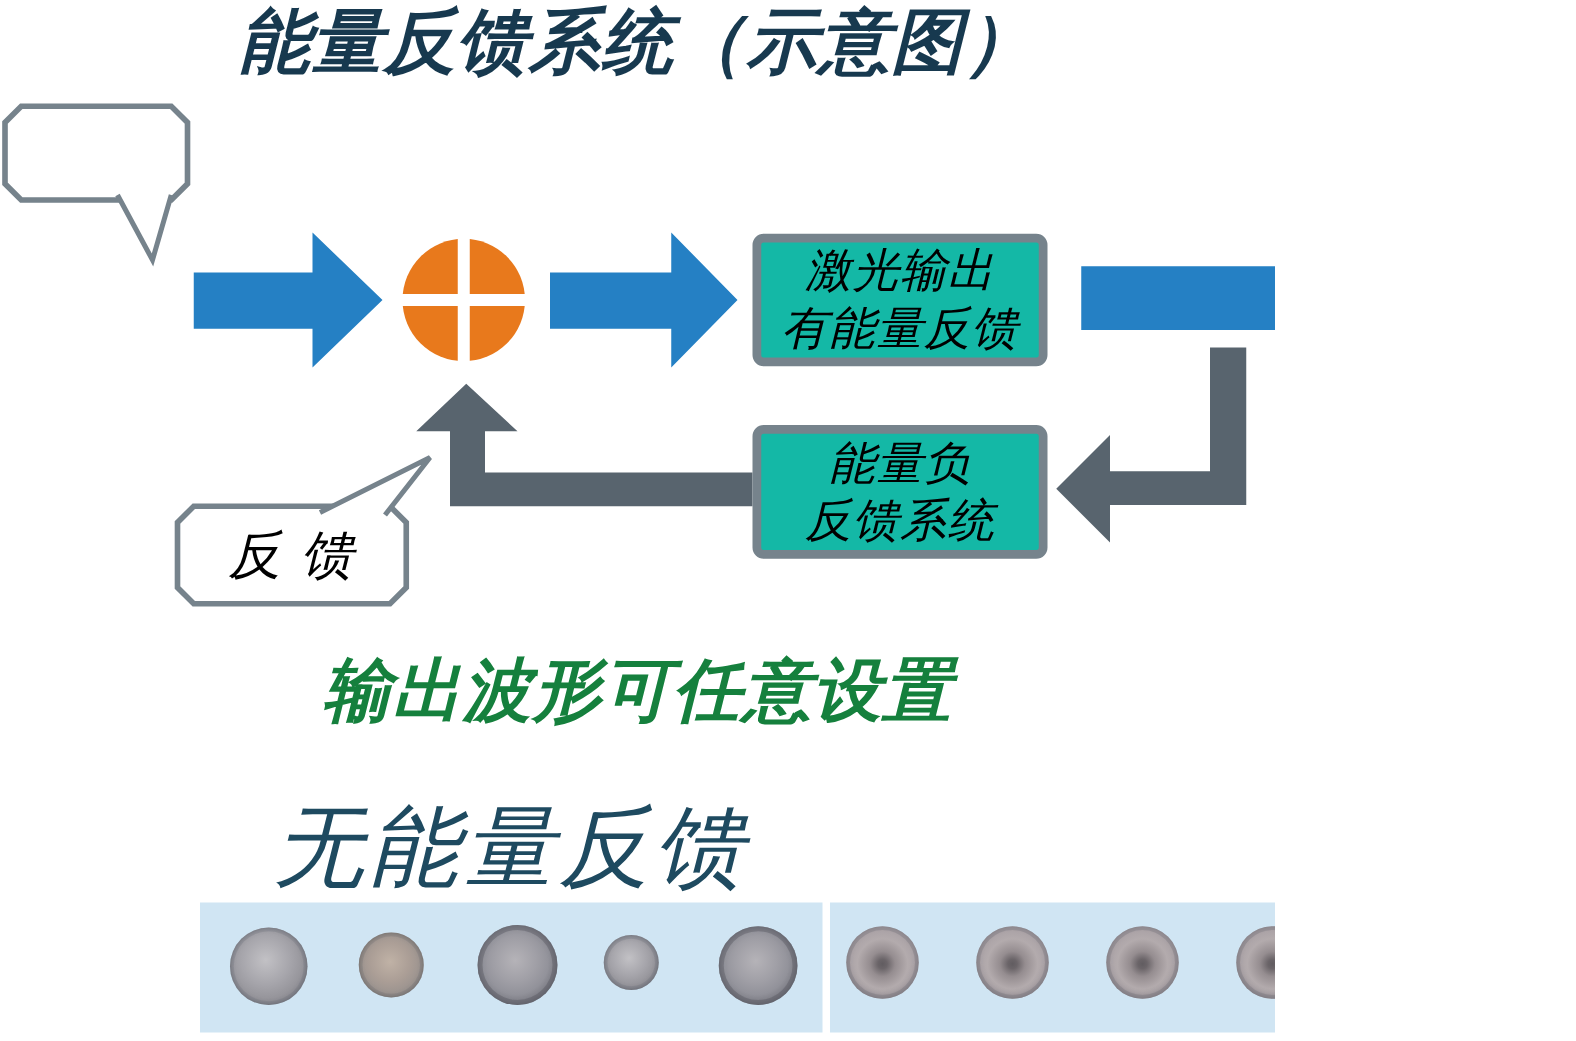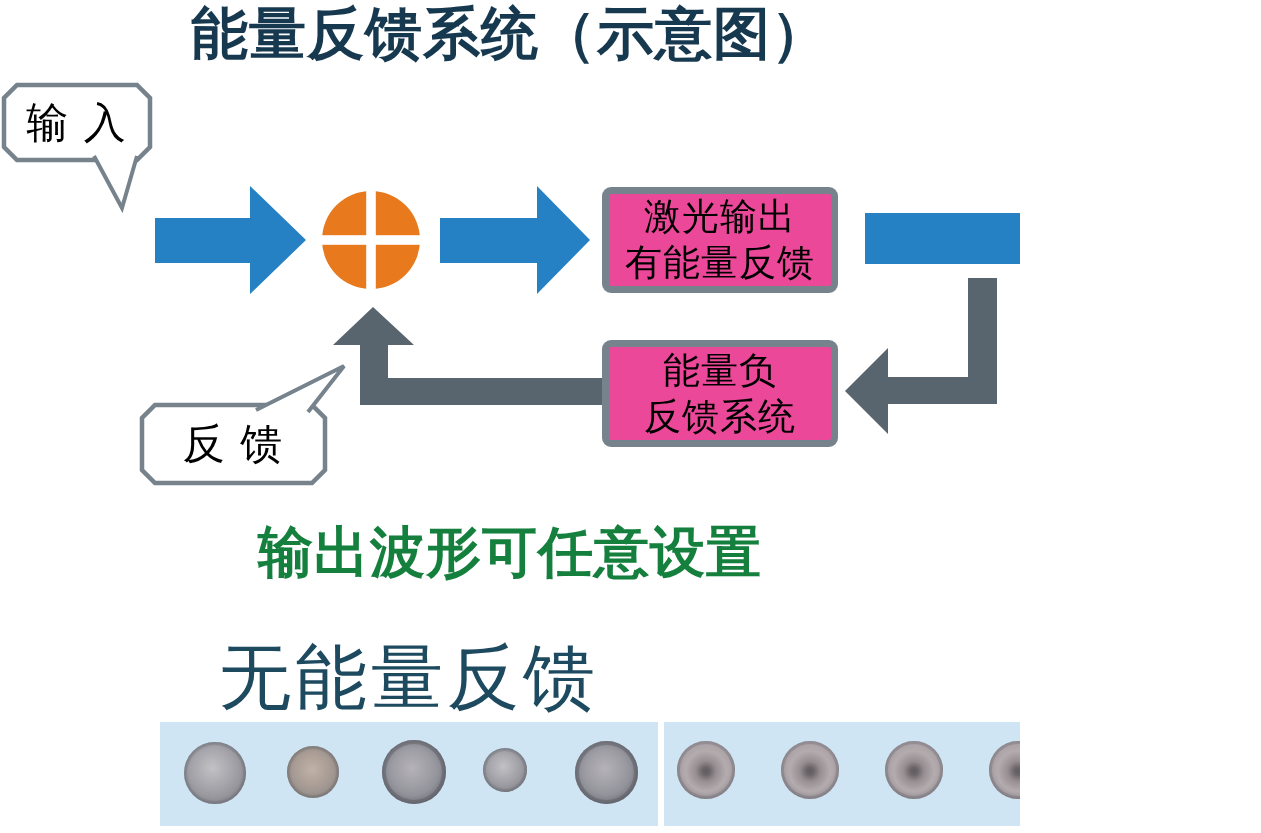--- a/index.html
+++ b/index.html
@@ -1,18 +1,18 @@
 <!DOCTYPE html>
 <html><head>
 <meta charset="utf-8">
 <style>
   html,body{margin:0;padding:0;background:#ffffff;}
   #stage{
     position:relative;width:1020px;height:833px;overflow:hidden;
-    background:#ffffff;font-family:"Liberation Sans",sans-serif;
+    background:#ffffff;font-family:"Liberation Sans",sans-serif;font-style:italic;
   }
   .abs{position:absolute;}
   svg.layer{position:absolute;left:0;top:0;}
   
   .big-title{
     left:0;top:-4px;width:100%;text-align:center;
     font-size:57px;font-weight:800;color:#17394f;letter-spacing:1px;
     white-space:nowrap;
   }
   .section-title{
@@ -21,21 +21,21 @@
     white-space:nowrap;
   }
   
   .bubble-label{
     display:flex;align-items:center;justify-content:center;
     font-size:42px;color:#000;letter-spacing:2px;white-space:nowrap;
   }
   
   .proc-box{
     box-sizing:border-box;border:7px solid #76838c;border-radius:9px;
-    background:#ec4899;display:flex;flex-direction:column;
+    background:#14b8a6;display:flex;flex-direction:column;
     justify-content:center;align-items:center;
     font-size:37px;line-height:46px;color:#000;letter-spacing:1px;
   }
   
   .panel{top:722px;height:104px;background:#d0e5f3;}
   .panel-label{
     top:640px;height:76px;display:flex;align-items:center;justify-content:center;
     font-family:"DejaVu Serif",serif;font-size:72px;color:#1e4a60;
     letter-spacing:4px;white-space:nowrap;
   }
@@ -84,21 +84,20 @@
 
     <g>
       <circle cx="371" cy="240" r="49" fill="#e8791c"></circle>
       <rect x="320" y="235.2" width="102" height="9.6" fill="#ffffff"></rect>
       <rect x="366.2" y="189" width="9.6" height="102" fill="#ffffff"></rect>
     </g>
   </svg>
 
   <div class="abs big-title">能量反馈系统（示意图）</div>
 
-  <div class="abs bubble-label" style="left:4px;top:85px;width:146px;height:75px;">输 入</div>
   <div class="abs bubble-label" style="left:1076px;top:80px;width:181px;height:73px;">激 光</div>
   <div class="abs bubble-label" style="left:142px;top:405px;width:183px;height:78px;">反 馈</div>
 
   <div class="abs proc-box" style="left:602px;top:187px;width:236px;height:106px;">
     <div>激光输出</div>
     <div>有能量反馈</div>
   </div>
   <div class="abs proc-box" style="left:602px;top:340px;width:236px;height:107px;">
     <div>能量负</div>
     <div>反馈系统</div>

